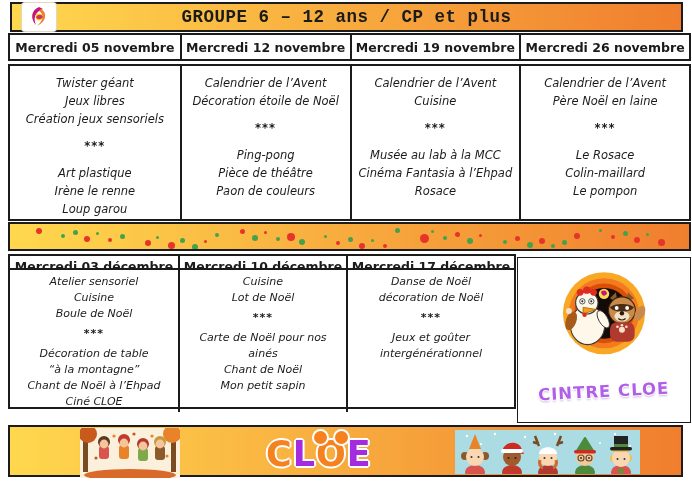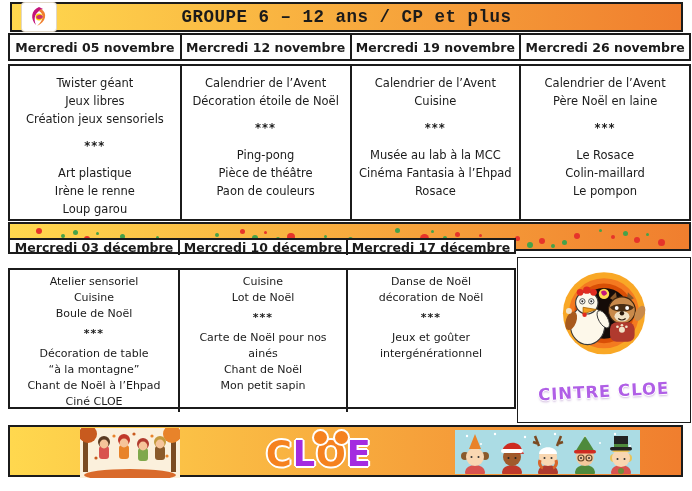--- a/index.html
+++ b/index.html
@@ -17,28 +17,28 @@
     background:linear-gradient(90deg,var(--band_start),var(--band_end));
     border:2px solid var(--border);display:flex;align-items:center;justify-content:center;}
   .title-band .title{font-size:17.5px;font-weight:bold;letter-spacing:.5px;font-family:Liberation Mono, monospace;}
   .org-logo{position:absolute;left:22px;top:3px;width:34px;height:28px;background:#fff;
     border-radius:3px;box-shadow:0 0 0 1px #e0d7c6;display:flex;align-items:center;justify-content:center;z-index:3;}
 
   
   .row{position:absolute;left:8px;display:grid;border:2px solid var(--border);background:#fff;}
   .nov-head{top:33px;width:683px;height:28px;grid-template-columns:repeat(4,1fr);}
   .nov-body{top:64px;width:683px;height:157px;grid-template-columns:repeat(4,1fr);}
-  .dec-head{top:238px;width:508px;height:16px;grid-template-columns:repeat(3,1fr);}
+  .dec-head{top:254px;width:508px;height:25px;grid-template-columns:repeat(3,1fr);}
   .dec-body{top:268px;width:508px;height:141px;grid-template-columns:repeat(3,1fr);}
   .cell{display:flex;flex-direction:column;align-items:center;text-align:center;}
   .cell + .cell{border-left:2px solid var(--border);}
   .head-cell{justify-content:center;font-weight:bold;font-size:12.5px;white-space:nowrap;}
   .body-cell{padding:8px 4px 2px;font-size:11.5px;}
   .dec-body .body-cell{padding-top:4px;font-size:11px;}
-  .body-cell .line{line-height:18px;}
+  .body-cell .line{line-height:18px;font-style:italic;}
   .dec-body .line{line-height:16px;}
   .sep{font-weight:bold;margin:9px 0;line-height:18px;letter-spacing:1px;}
   .dec-body .sep{margin:4px 0;line-height:16px;}
 
   
   .garland{position:absolute;left:8px;top:222px;width:683px;height:29px;
     background:linear-gradient(90deg,var(--band_start),var(--band_end));
     border:2px solid var(--border);overflow:hidden;}
   .dot{position:absolute;border-radius:50%;}
 

